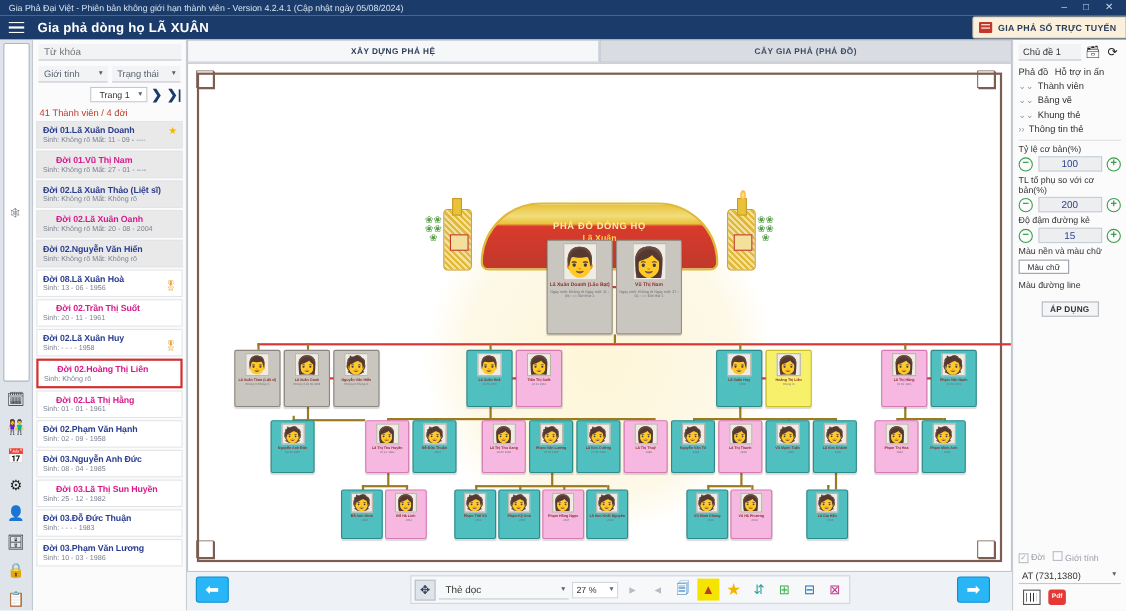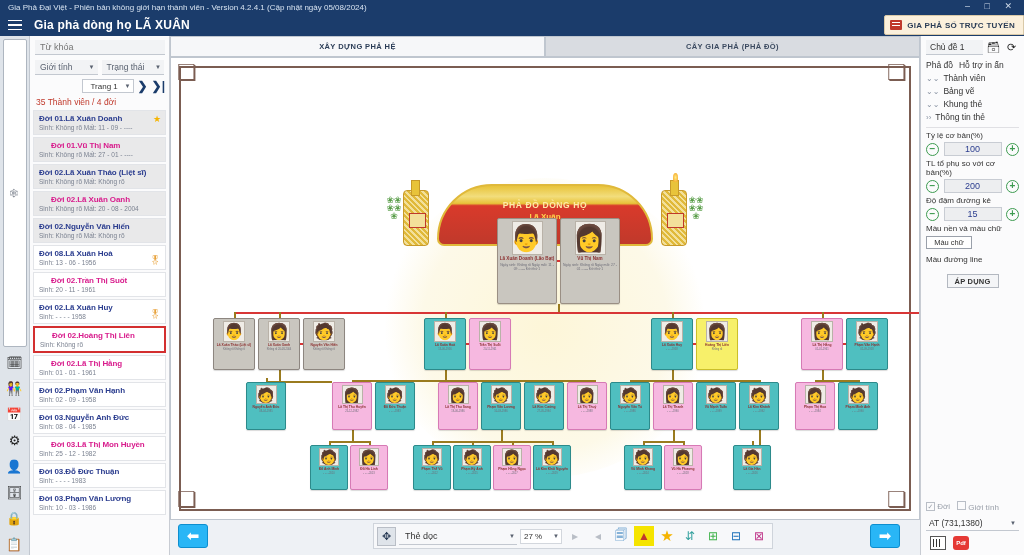--- a/index.html
+++ b/index.html
@@ -301,21 +301,21 @@
       </div>
     </div>
     <div class="pagerow">
       <div class="pagesel">
         <span>Trang 1</span>
         <span class="caret">▼</span>
       </div>
       <div class="navarrow">❯</div>
       <div class="navarrow">❯|</div>
     </div>
-    <div class="count">35 Thành viên / 4 đời</div>
+    <div class="count">41 Thành viên / 4 đời</div>
     <div class="memlist" id="memlist">
         <div class="mem gray ">
           <div class="mem-name">Đời 01.Lã Xuân Doanh</div>
           <div class="mem-sub">Sinh: Không rõ   Mất: 11 - 09 - ----</div>
           <span class="star">★</span>
         </div>
         <div class="mem gray f ">
           <div class="mem-name">Đời 01.Vũ Thị Nam</div>
           <div class="mem-sub">Sinh: Không rõ   Mất: 27 - 01 - ----</div>
         </div>
@@ -355,21 +355,21 @@
         </div>
         <div class="mem ">
           <div class="mem-name">Đời 02.Phạm Văn Hạnh</div>
           <div class="mem-sub">Sinh: 02 - 09 - 1958</div>
         </div>
         <div class="mem ">
           <div class="mem-name">Đời 03.Nguyễn Anh Đức</div>
           <div class="mem-sub">Sinh: 08 - 04 - 1985</div>
         </div>
         <div class="mem f ">
-          <div class="mem-name">Đời 03.Lã Thị Mon Huyền</div>
+          <div class="mem-name">Đời 03.Lã Thị Sun Huyền</div>
           <div class="mem-sub">Sinh: 25 - 12 - 1982</div>
         </div>
         <div class="mem ">
           <div class="mem-name">Đời 03.Đỗ Đức Thuận</div>
           <div class="mem-sub">Sinh: - - - - 1983</div>
         </div>
         <div class="mem ">
           <div class="mem-name">Đời 03.Phạm Văn Lương</div>
           <div class="mem-sub">Sinh: 10 - 03 - 1986</div>
         </div>

